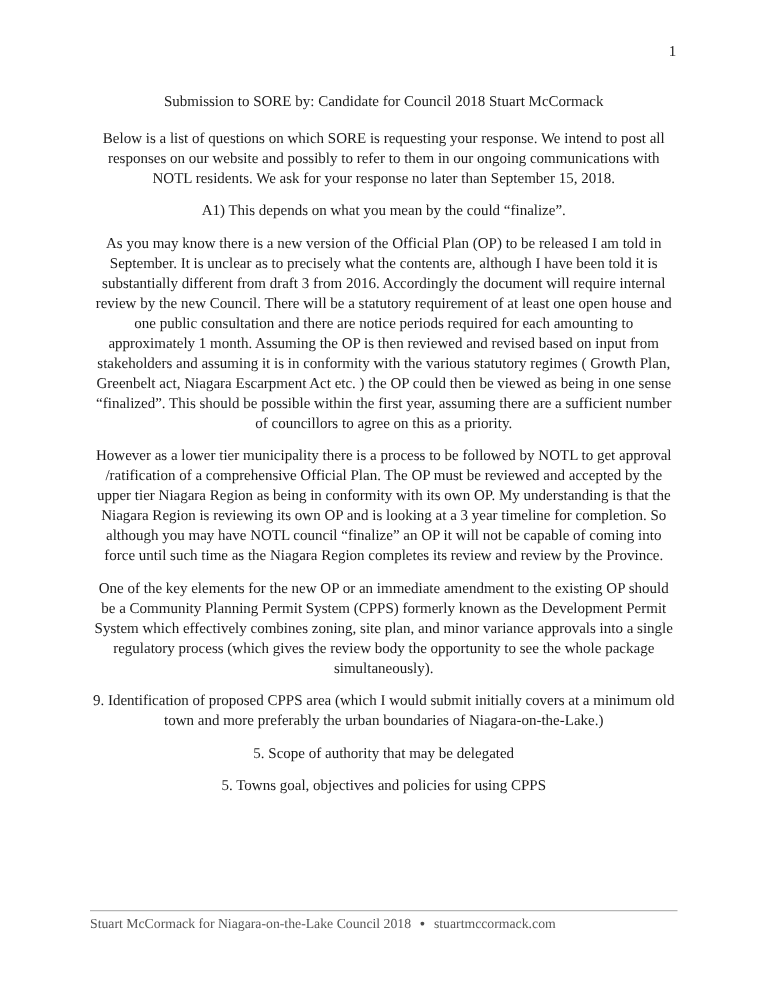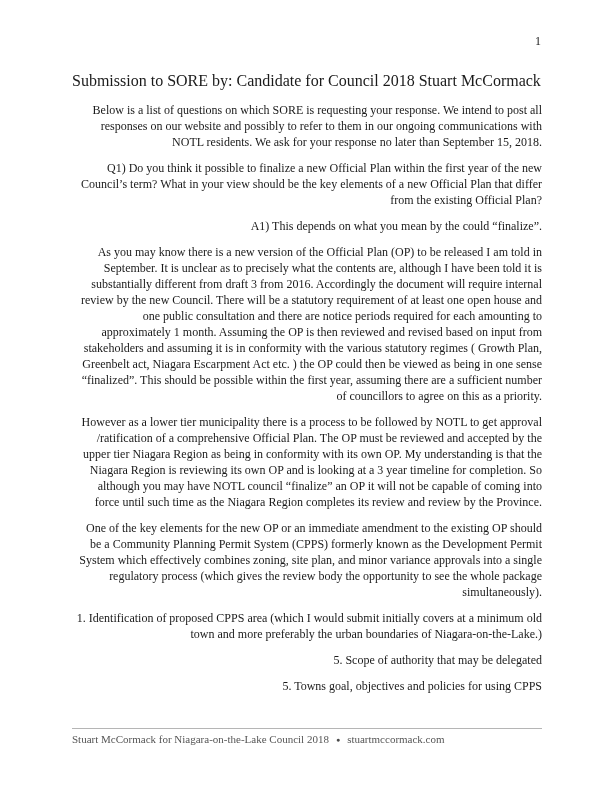--- a/index.html
+++ b/index.html
@@ -24,31 +24,32 @@
     line-height: 14px;
     color: #222222;
   }
   .content {
     position: absolute;
     left: 72px;
     top: 73px;
     width: 470px;
   }
   .doc-title {
-    font-size: 16px;
+    font-size: 12px;
     line-height: 16px;
     margin: 0 0 13px 0;
     white-space: pre-line;
+    text-align: center;
   }
   .para {
     font-size: 12px;
     line-height: 16px;
     margin: 0 0 10px 0;
     white-space: pre-line;
-    text-align: right;
+    text-align: center;
   }
   .footer {
     position: absolute;
     left: 72px;
     top: 728px;
     width: 470px;
     border-top: 1px solid #b5b5b5;
     padding-top: 3px;
     font-size: 11px;
     line-height: 14px;
@@ -74,23 +75,20 @@
   <div class="page-number">1</div>
 
   <div class="content">
 
     <div class="doc-title">Submission to SORE by: Candidate for Council 2018 Stuart McCormack</div>
 
     <div class="para">Below is a list of questions on which SORE is requesting your response. We intend to post all
 responses on our website and possibly to refer to them in our ongoing communications with
 NOTL residents. We ask for your response no later than September 15, 2018.</div>
 
-    <div class="para">Q1) Do you think it possible to finalize a new Official Plan within the first year of the new
-Council’s term?  What in your view should be the key elements of a new Official Plan that differ
-from the existing Official Plan?</div>
 
     <div class="para">A1) This depends on what you mean by the could “finalize”.</div>
 
     <div class="para">As you may know there is a new version of the Official Plan (OP) to be released I am told in
 September. It is unclear as to precisely what the contents are, although I have been told it is
 substantially different from draft 3 from 2016. Accordingly the document will require internal
 review by the new Council. There will be a statutory requirement of at least one open house and
 one public consultation and there are notice periods required for each amounting to
 approximately 1 month. Assuming the OP is then reviewed and revised based on input from
 stakeholders and assuming it is in conformity with the various statutory regimes  ( Growth Plan,
@@ -105,21 +103,21 @@
 although you may have NOTL council “finalize” an OP it will not be capable of coming into
 force until such time as the Niagara Region completes its review and review by the Province.</div>
 
     <div class="para">One of the key elements for the new OP or an immediate amendment to the existing OP should
 be a Community Planning Permit System (CPPS) formerly known as the Development Permit
 System which effectively combines zoning, site plan, and minor variance approvals into a single
 regulatory process (which gives the review body the opportunity to see the whole package
 simultaneously).</div>
 
 
-    <div class="para">1. Identification of proposed CPPS area (which I would submit initially covers at a minimum old
+    <div class="para">9. Identification of proposed CPPS area (which I would submit initially covers at a minimum old
 town and more preferably the urban boundaries of Niagara-on-the-Lake.)</div>
 
     <div class="para">5. Scope of authority that may be delegated</div>
 
     <div class="para">5. Towns goal, objectives and policies for using CPPS</div>
 
   </div>
 
   <div class="footer">
     <span class="footer-inner"><span>Stuart McCormack for Niagara-on-the-Lake Council 2018</span><span class="footer-bullet">●</span><span>stuartmccormack.com</span></span>

